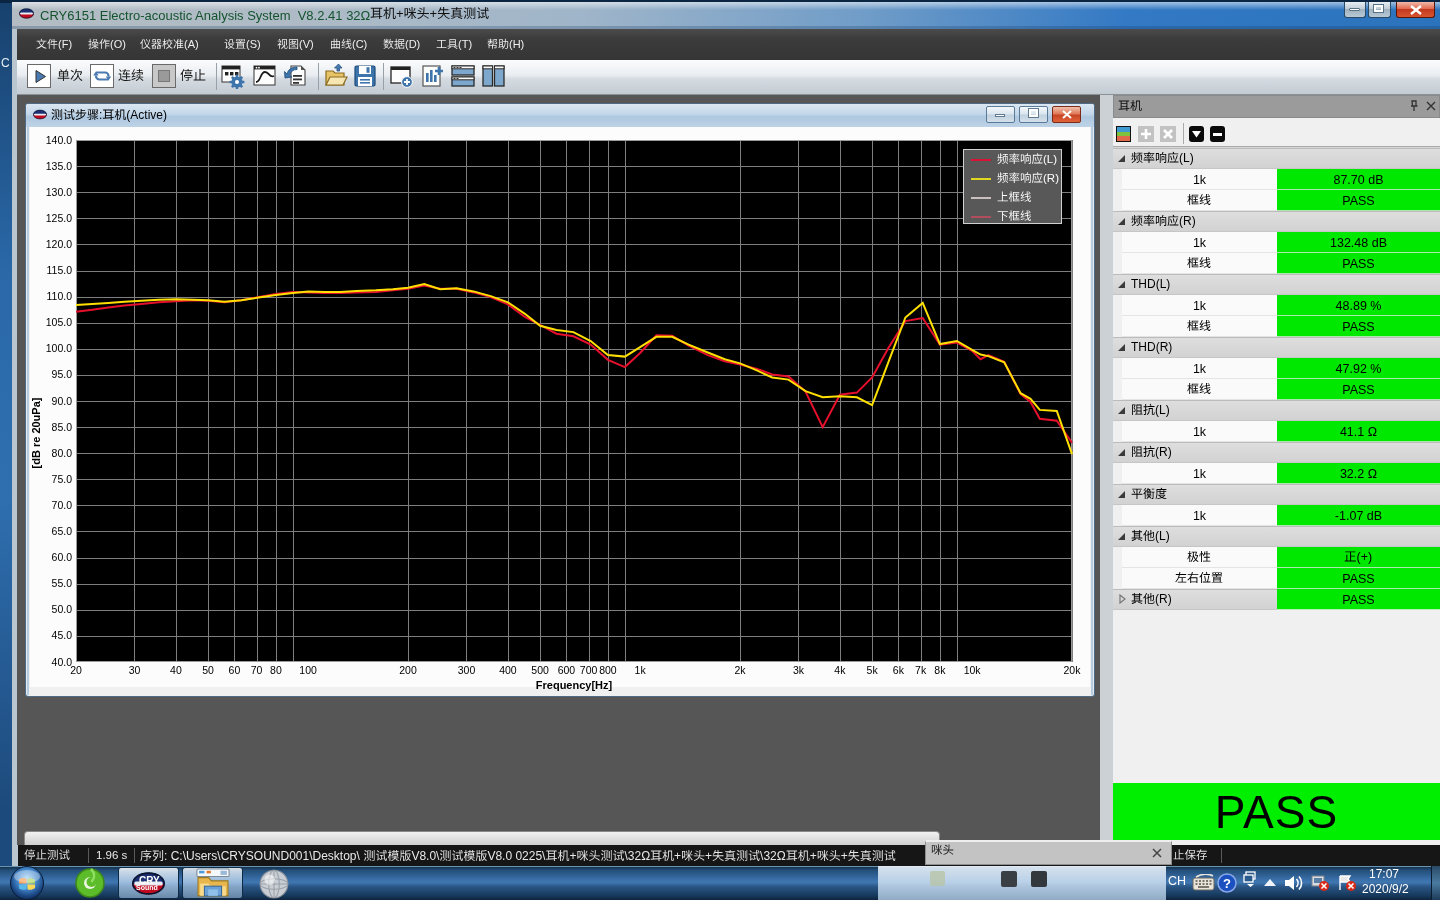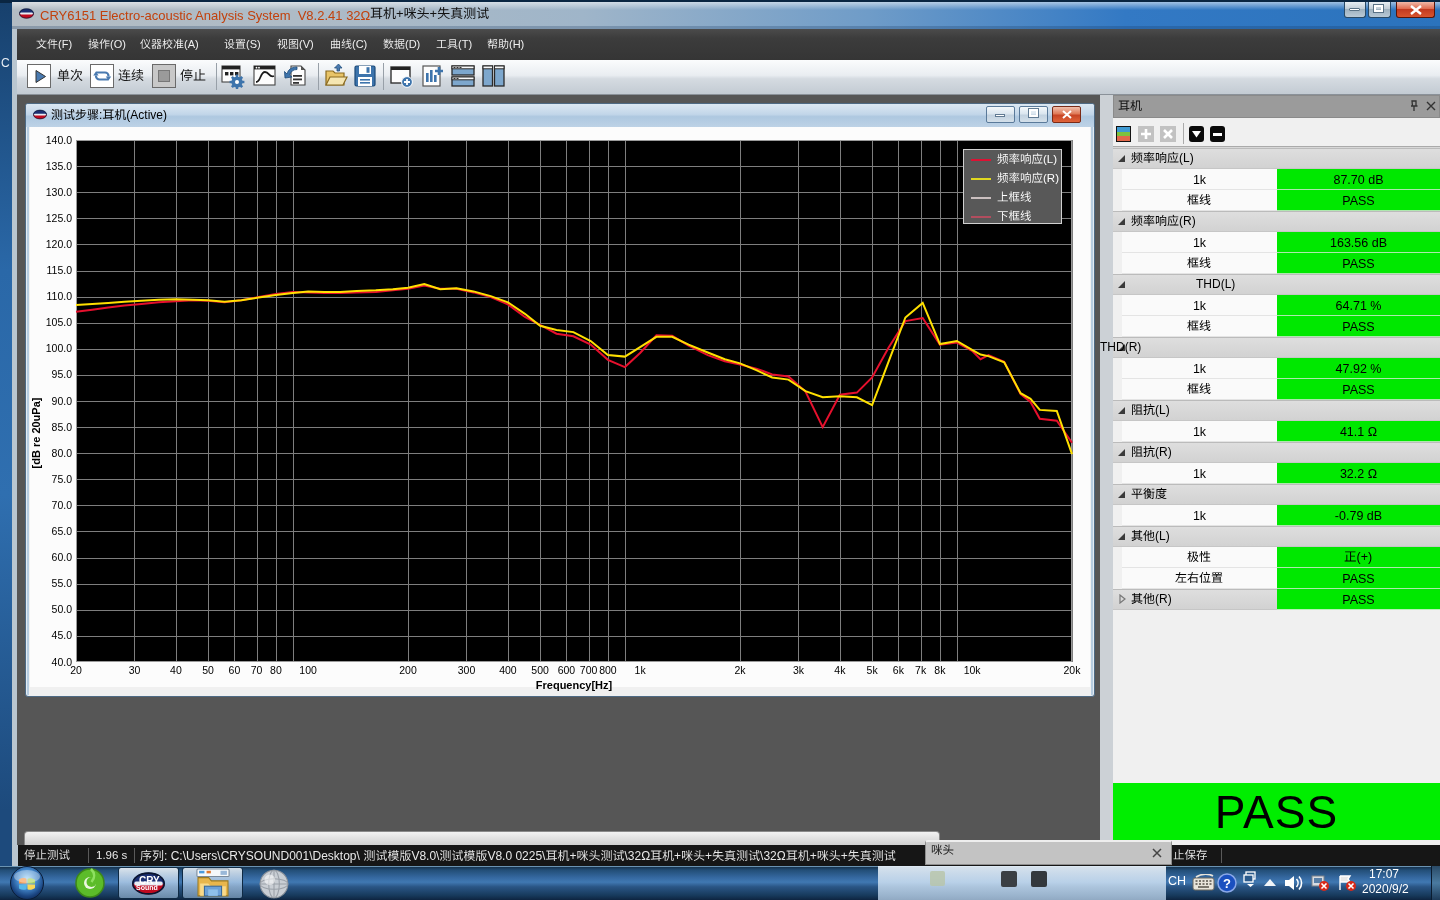--- a/index.html
+++ b/index.html
@@ -6,21 +6,21 @@
 <div style="left:12px;top:2px;width:1428px;height:864px;background:#b9c6d0"></div>
 <div style="left:12px;top:2px;width:1428px;height:27px;background:linear-gradient(90deg,#b3bcc3 0%,#aebbc6 20%,#9fb5c9 40%,#6f9cc8 60%,#3379c4 78%,#2b73bd 100%)">
     <div style="left:0;top:0;width:100%;height:8px;background:linear-gradient(180deg,rgba(255,255,255,.55),rgba(255,255,255,0))"></div>
     <div style="left:0;bottom:0;top:24px;width:100%;background:rgba(20,50,90,.25)"></div>
   </div>
 <div style="position:absolute;left:19px;top:8px;">
     <svg width="15" height="11" viewBox="0 0 32 22" style="display:block">
       <use href="#crylogo"></use>
     </svg>
   </div>
-<div style="left:40px;top:7px;font-size:13px;color:#c2410c;display:flex;align-items:center;gap:0">
+<div style="left:40px;top:7px;font-size:13px;color:#14532d;display:flex;align-items:center;gap:0">
     <span style="position:static;white-space:pre">CRY6151 Electro-acoustic Analysis System  V8.2.41 32Ω</span>
     <svg width="121" height="16" style="display:block;overflow:visible" fill="#111">
       <use href="#g0" transform="translate(0.0,11) scale(0.01300,-0.01300)"></use>
       <use href="#g1" transform="translate(13.0,11) scale(0.01300,-0.01300)"></use>
       <text x="26.0" y="11" font-family="Liberation Sans, sans-serif" font-size="13">+</text>
       <use href="#g2" transform="translate(33.6,11) scale(0.01300,-0.01300)"></use>
       <use href="#g3" transform="translate(46.6,11) scale(0.01300,-0.01300)"></use>
       <text x="59.6" y="11" font-family="Liberation Sans, sans-serif" font-size="13">+</text>
       <use href="#g4" transform="translate(67.2,11) scale(0.01300,-0.01300)"></use>
       <use href="#g5" transform="translate(80.2,11) scale(0.01300,-0.01300)"></use>
@@ -457,57 +457,57 @@
       <use href="#g36" transform="translate(0.0,11) scale(0.01200,-0.01200)"></use>
       <use href="#g37" transform="translate(12.0,11) scale(0.01200,-0.01200)"></use>
       <use href="#g38" transform="translate(24.0,11) scale(0.01200,-0.01200)"></use>
       <use href="#g39" transform="translate(36.0,11) scale(0.01200,-0.01200)"></use>
       <text x="48.0" y="11" font-family="Liberation Sans, sans-serif" font-size="12">(R)</text>
     </svg>
   </div>
 <div style="left:1122px;top:232px;width:155px;height:21px;background:#fafafa;border-bottom:1px solid #e4e4e4"></div>
 <div style="left:1122px;top:232px;width:155px;height:21px;display:flex;align-items:center;justify-content:center;font-size:12.5px;color:#000">1k</div>
 <div style="left:1277px;top:232px;width:163px;height:21px;background:#00e800;border-bottom:1px solid #aee8ae"></div>
-<div style="left:1277px;top:232px;width:163px;height:21px;display:flex;align-items:center;justify-content:center;font-size:12.5px;color:#000">163.56 dB</div>
+<div style="left:1277px;top:232px;width:163px;height:21px;display:flex;align-items:center;justify-content:center;font-size:12.5px;color:#000">132.48 dB</div>
 <div style="left:1122px;top:253px;width:155px;height:21px;background:#fafafa;border-bottom:1px solid #e4e4e4"></div>
 <div style="left:1122px;top:253px;width:155px;height:21px;display:flex;align-items:center;justify-content:center">
     <svg width="25" height="15" style="display:block;overflow:visible" fill="#000">
       <use href="#g41" transform="translate(0.0,11) scale(0.01200,-0.01200)"></use>
       <use href="#g21" transform="translate(12.0,11) scale(0.01200,-0.01200)"></use>
     </svg>
   </div>
 <div style="left:1277px;top:253px;width:163px;height:21px;background:#00e800;border-bottom:1px solid #aee8ae"></div>
 <div style="left:1277px;top:253px;width:163px;height:21px;display:flex;align-items:center;justify-content:center;font-size:12.5px;color:#000">PASS</div>
 <div style="left:1113px;top:274px;width:327px;height:21px;background:linear-gradient(180deg,#dedede,#d2d2d2);border-top:1px solid #bbb;border-bottom:1px solid #c6c6c6"></div>
 <svg width="8" height="8" style="position:absolute;left:1118px;top:281px">
     <path d="M7 0 V7 H0 Z" fill="#3a3a3a"></path>
   </svg>
-<div style="position:absolute;left:1196px;top:277px;">
+<div style="position:absolute;left:1131px;top:277px;">
     <svg width="41" height="15" style="display:block;overflow:visible" fill="#000">
       <text x="0.0" y="11" font-family="Liberation Sans, sans-serif" font-size="12">THD(L)</text>
     </svg>
   </div>
 <div style="left:1122px;top:295px;width:155px;height:21px;background:#fafafa;border-bottom:1px solid #e4e4e4"></div>
 <div style="left:1122px;top:295px;width:155px;height:21px;display:flex;align-items:center;justify-content:center;font-size:12.5px;color:#000">1k</div>
 <div style="left:1277px;top:295px;width:163px;height:21px;background:#00e800;border-bottom:1px solid #aee8ae"></div>
-<div style="left:1277px;top:295px;width:163px;height:21px;display:flex;align-items:center;justify-content:center;font-size:12.5px;color:#000">64.71 %</div>
+<div style="left:1277px;top:295px;width:163px;height:21px;display:flex;align-items:center;justify-content:center;font-size:12.5px;color:#000">48.89 %</div>
 <div style="left:1122px;top:316px;width:155px;height:21px;background:#fafafa;border-bottom:1px solid #e4e4e4"></div>
 <div style="left:1122px;top:316px;width:155px;height:21px;display:flex;align-items:center;justify-content:center">
     <svg width="25" height="15" style="display:block;overflow:visible" fill="#000">
       <use href="#g41" transform="translate(0.0,11) scale(0.01200,-0.01200)"></use>
       <use href="#g21" transform="translate(12.0,11) scale(0.01200,-0.01200)"></use>
     </svg>
   </div>
 <div style="left:1277px;top:316px;width:163px;height:21px;background:#00e800;border-bottom:1px solid #aee8ae"></div>
 <div style="left:1277px;top:316px;width:163px;height:21px;display:flex;align-items:center;justify-content:center;font-size:12.5px;color:#000">PASS</div>
 <div style="left:1113px;top:337px;width:327px;height:21px;background:linear-gradient(180deg,#dedede,#d2d2d2);border-top:1px solid #bbb;border-bottom:1px solid #c6c6c6"></div>
 <svg width="8" height="8" style="position:absolute;left:1118px;top:344px">
     <path d="M7 0 V7 H0 Z" fill="#3a3a3a"></path>
   </svg>
-<div style="position:absolute;left:1100px;top:340px;text-decoration:underline;">
+<div style="position:absolute;left:1131px;top:340px;text-decoration:underline;">
     <svg width="43" height="15" style="display:block;overflow:visible" fill="#000">
       <text x="0.0" y="11" font-family="Liberation Sans, sans-serif" font-size="12">THD(R)</text>
     </svg>
   </div>
 <div style="left:1122px;top:358px;width:155px;height:21px;background:#fafafa;border-bottom:1px solid #e4e4e4"></div>
 <div style="left:1122px;top:358px;width:155px;height:21px;display:flex;align-items:center;justify-content:center;font-size:12.5px;color:#000">1k</div>
 <div style="left:1277px;top:358px;width:163px;height:21px;background:#00e800;border-bottom:1px solid #aee8ae"></div>
 <div style="left:1277px;top:358px;width:163px;height:21px;display:flex;align-items:center;justify-content:center;font-size:12.5px;color:#000">47.92 %</div>
 <div style="left:1122px;top:379px;width:155px;height:21px;background:#fafafa;border-bottom:1px solid #e4e4e4"></div>
 <div style="left:1122px;top:379px;width:155px;height:21px;display:flex;align-items:center;justify-content:center">
@@ -555,21 +555,21 @@
 <div style="position:absolute;left:1131px;top:487px;">
     <svg width="37" height="15" style="display:block;overflow:visible" fill="#000">
       <use href="#g45" transform="translate(0.0,11) scale(0.01200,-0.01200)"></use>
       <use href="#g46" transform="translate(12.0,11) scale(0.01200,-0.01200)"></use>
       <use href="#g47" transform="translate(24.0,11) scale(0.01200,-0.01200)"></use>
     </svg>
   </div>
 <div style="left:1122px;top:505px;width:155px;height:21px;background:#fafafa;border-bottom:1px solid #e4e4e4"></div>
 <div style="left:1122px;top:505px;width:155px;height:21px;display:flex;align-items:center;justify-content:center;font-size:12.5px;color:#000">1k</div>
 <div style="left:1277px;top:505px;width:163px;height:21px;background:#00e800;border-bottom:1px solid #aee8ae"></div>
-<div style="left:1277px;top:505px;width:163px;height:21px;display:flex;align-items:center;justify-content:center;font-size:12.5px;color:#000">-0.79 dB</div>
+<div style="left:1277px;top:505px;width:163px;height:21px;display:flex;align-items:center;justify-content:center;font-size:12.5px;color:#000">-1.07 dB</div>
 <div style="left:1113px;top:526px;width:327px;height:21px;background:linear-gradient(180deg,#dedede,#d2d2d2);border-top:1px solid #bbb;border-bottom:1px solid #c6c6c6"></div>
 <svg width="8" height="8" style="position:absolute;left:1118px;top:533px">
     <path d="M7 0 V7 H0 Z" fill="#3a3a3a"></path>
   </svg>
 <div style="position:absolute;left:1131px;top:529px;">
     <svg width="40" height="15" style="display:block;overflow:visible" fill="#000">
       <use href="#g48" transform="translate(0.0,11) scale(0.01200,-0.01200)"></use>
       <use href="#g49" transform="translate(12.0,11) scale(0.01200,-0.01200)"></use>
       <text x="24.0" y="11" font-family="Liberation Sans, sans-serif" font-size="12">(L)</text>
     </svg>

